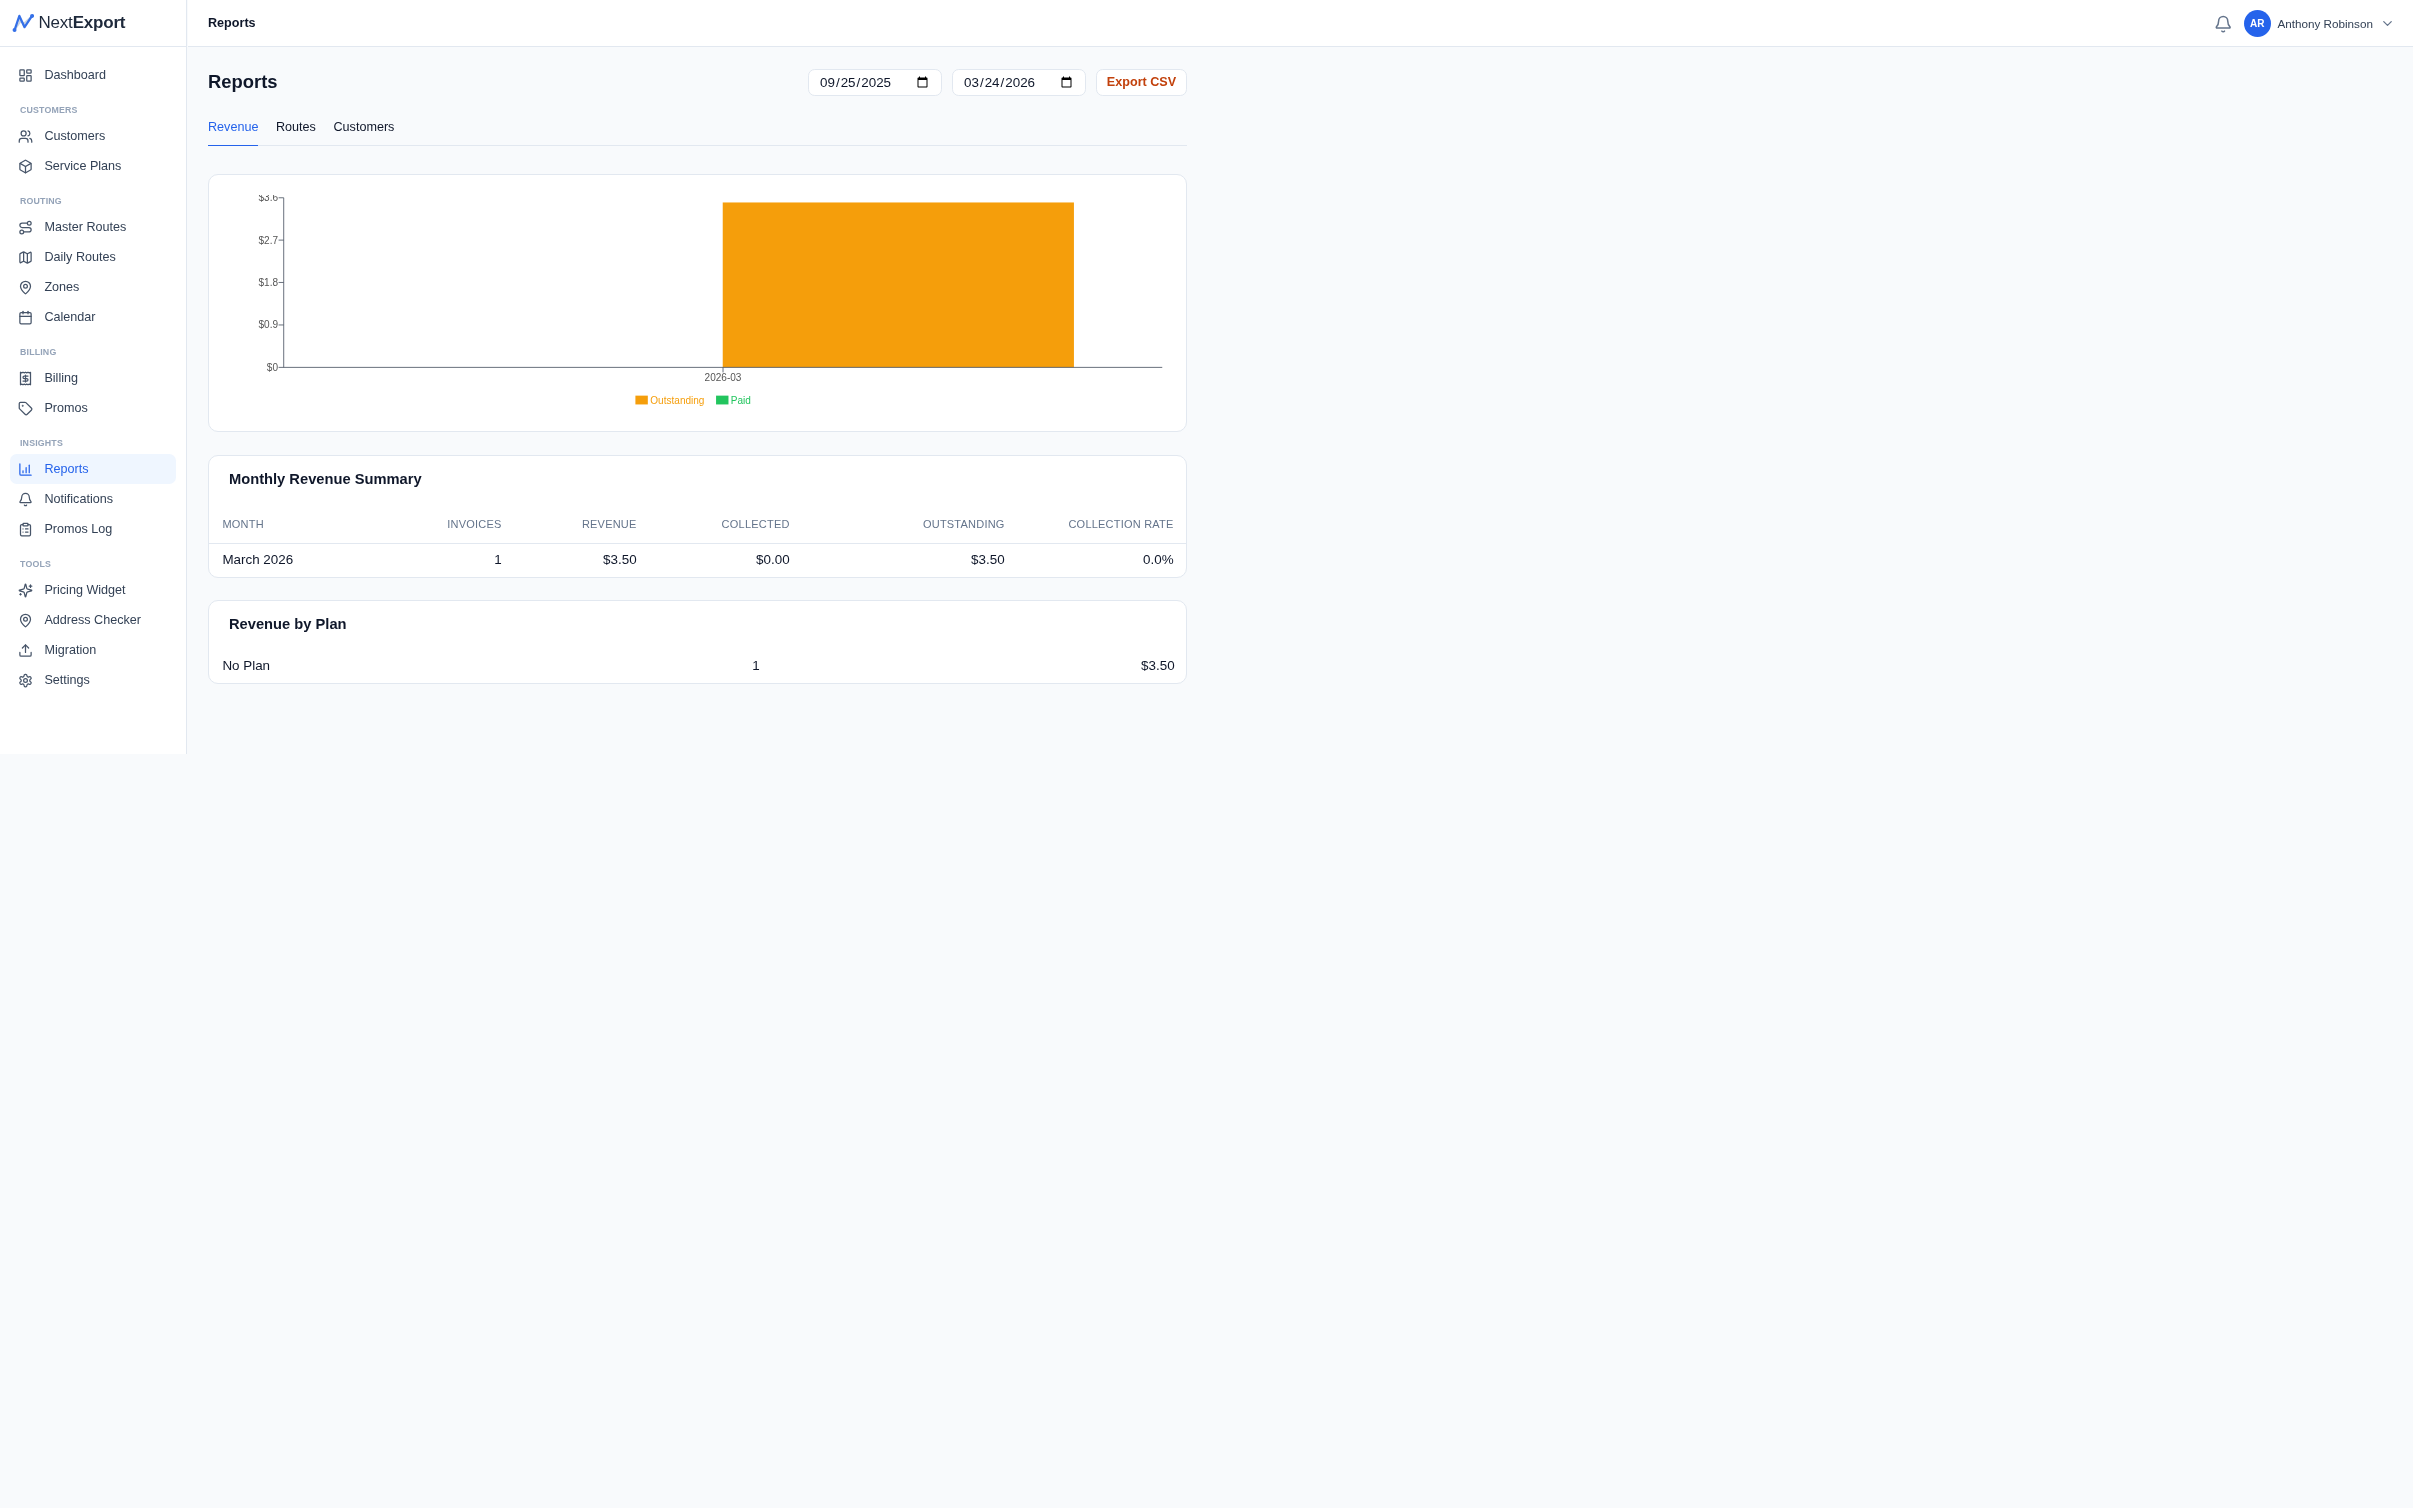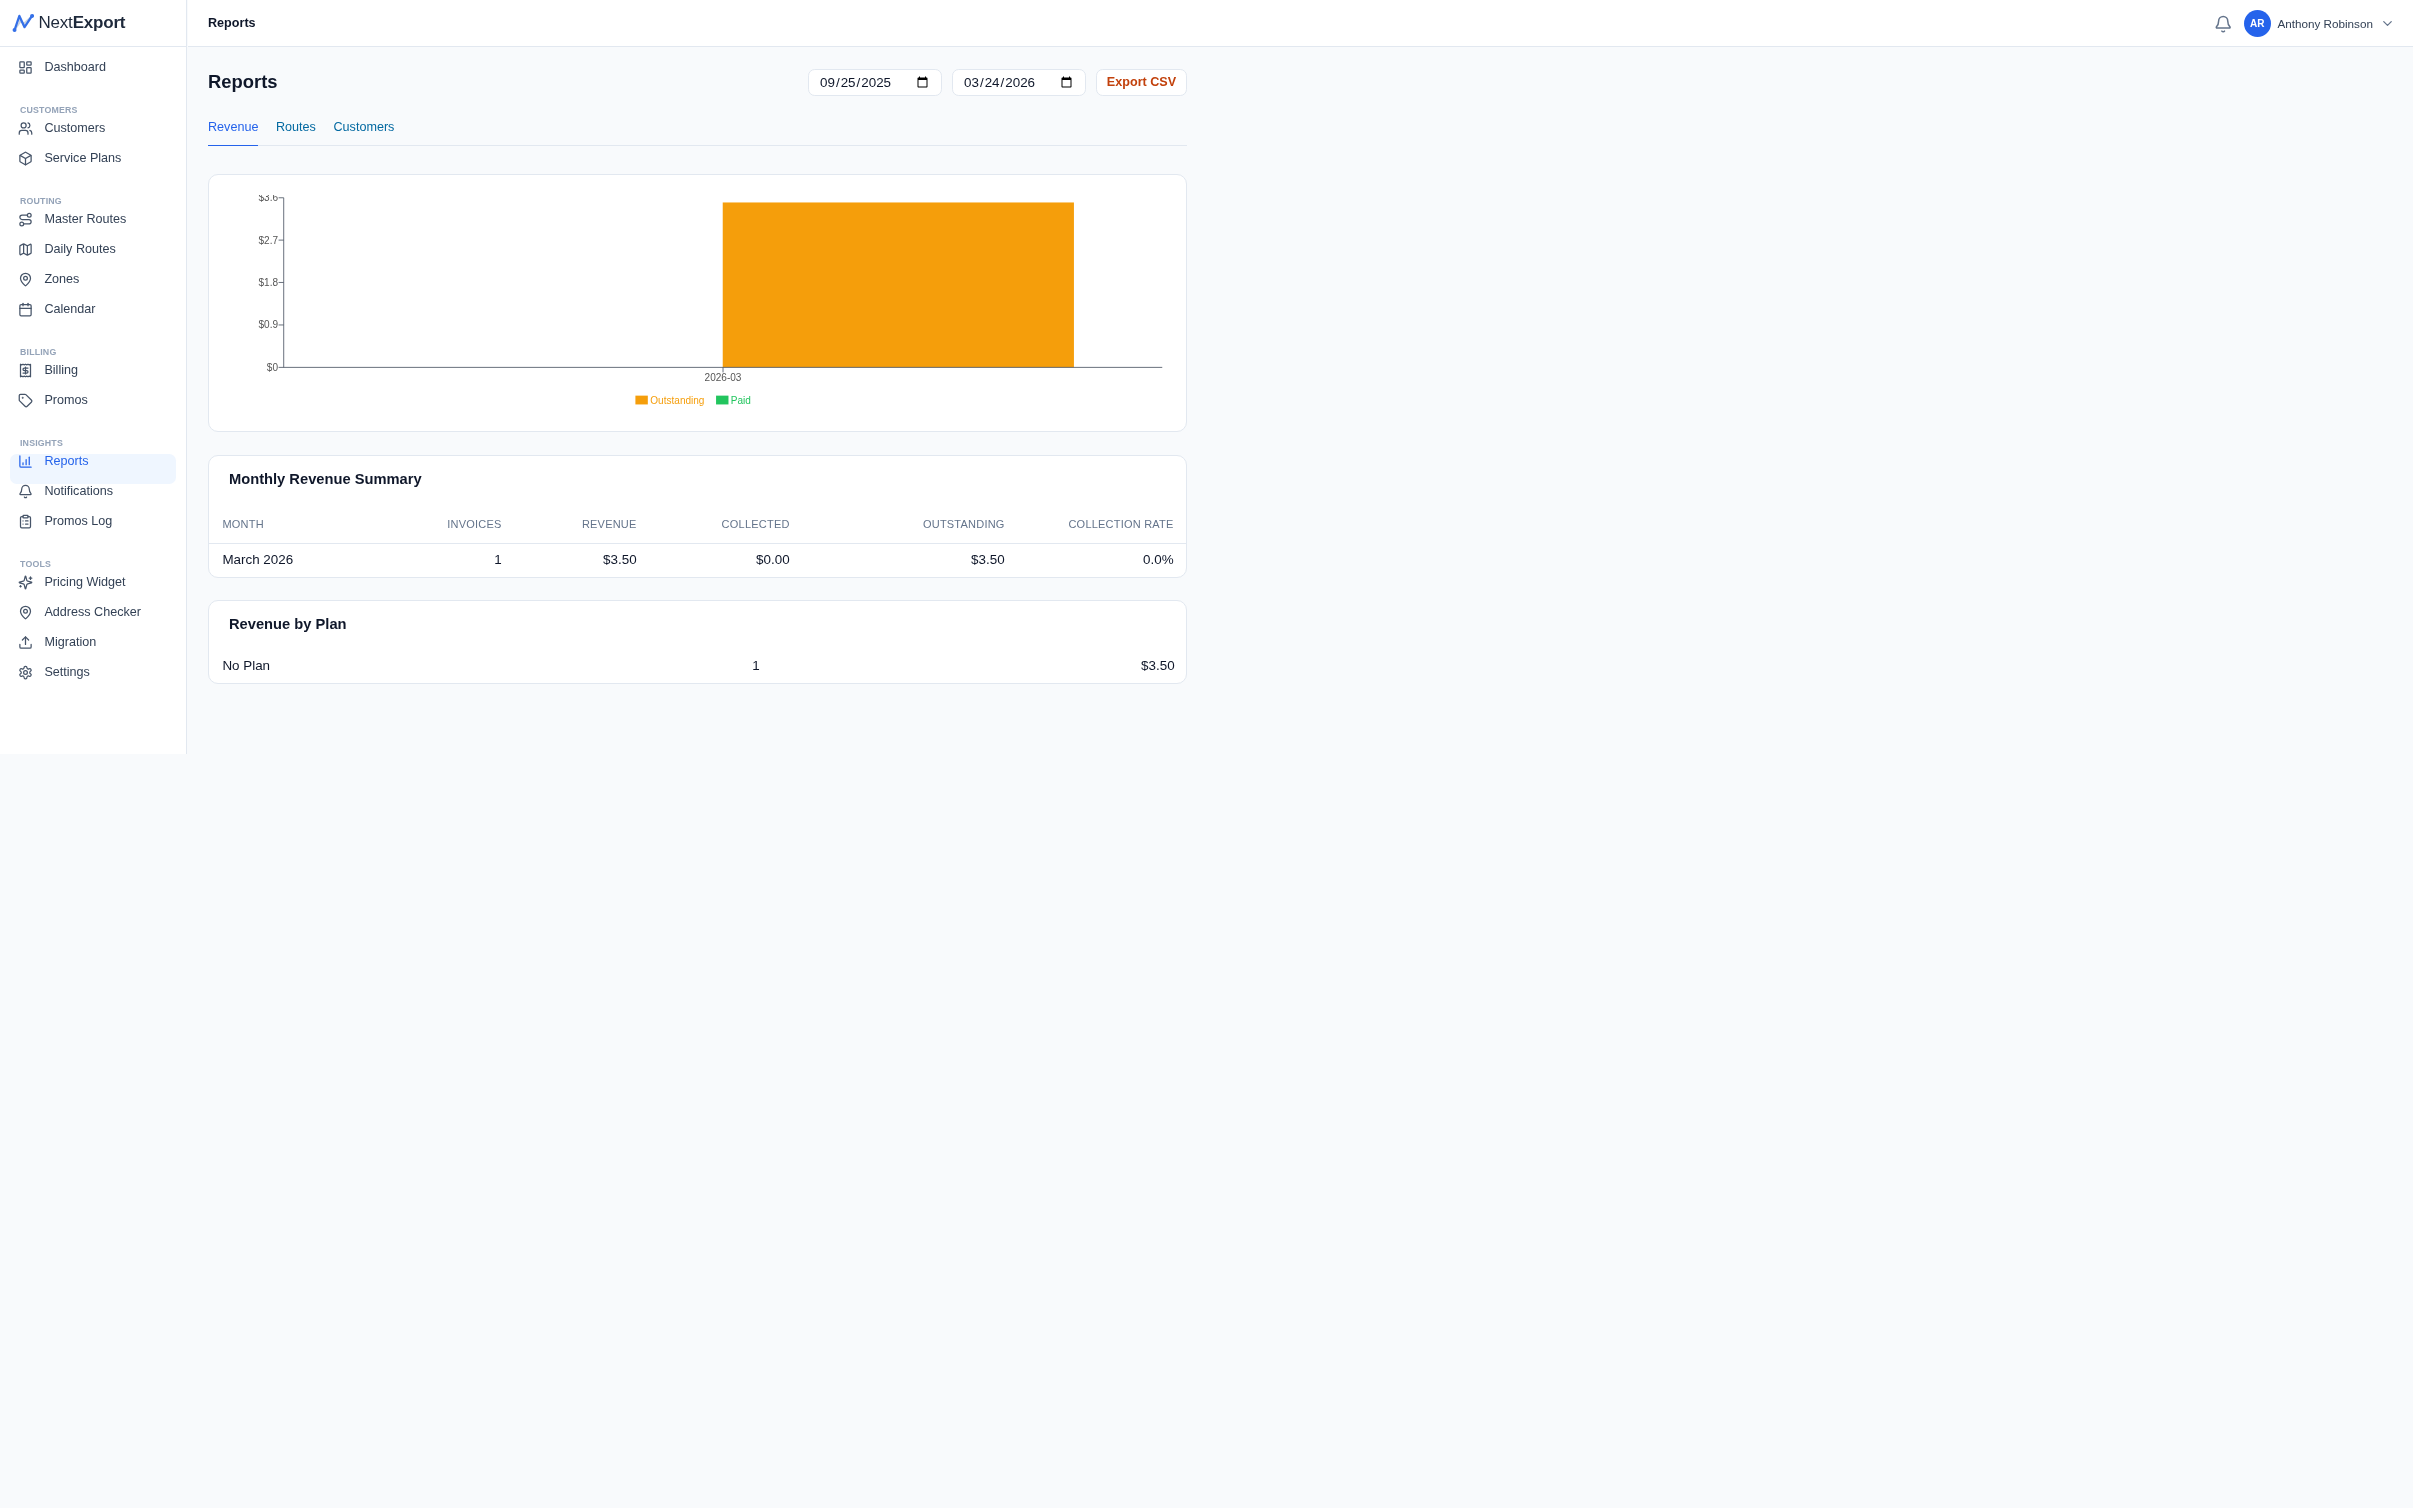--- a/index.html
+++ b/index.html
@@ -6,42 +6,42 @@
   * { margin:0; padding:0; box-sizing:border-box; }
   html,body { width:1207px; height:754px; overflow:hidden; }
   body { font-family:"Liberation Sans", sans-serif; background:#f8fafc; color:#0f172a; }
   
   .sidebar { position:fixed; left:0; top:0; width:187px; height:754px; background:#fff; border-right:0.8px solid #e2e8f0; z-index:5; }
   .logo { height:47px; display:flex; align-items:center; padding-left:11.7px; border-bottom:0.8px solid #e2e8f0; }
   .logo svg { display:block; }
   .logo-text { margin-left:4.2px; font-size:17px; color:#1e293b; letter-spacing:-0.2px; }
   .logo-text b { font-weight:700; }
   nav { padding:13.4px 10px 0; }
-  .nav-item { display:flex; height:30px; border-radius:6.7px; padding:0 8.4px; color:#334155; font-size:12.6px; cursor:default; }
+  .nav-item { display:flex; align-items:center; height:30px; border-radius:6.7px; padding:0 8.4px; color:#334155; font-size:12.6px; cursor:default; }
   .nav-item svg { flex:0 0 15px; margin-right:11px; color:#475569; }
   .nav-item.active { background:#eff6ff; color:#2563eb; }
   .nav-item.active svg { color:#2563eb; }
   .nav-label { margin-top:7.5px; height:23.5px; display:flex; align-items:center; padding:0 10px; font-size:8.8px; font-weight:700; letter-spacing:0.02em; color:#94a3b8; }
   
   .topbar { position:fixed; left:188px; right:0; top:0; height:47px; background:#fff; border-bottom:0.8px solid #e2e8f0; display:flex; align-items:center; padding:0 18.4px 0 20px; z-index:4; }
   .crumb { font-size:12.6px; font-weight:700; color:#0f172a; }
   .top-right { margin-left:auto; display:flex; align-items:center; }
   .bell { color:#64748b; display:flex; margin:1.7px 11px 0 0; }
   .avatar { width:27px; height:27px; border-radius:50%; background:#2563eb; color:#fff; font-size:10px; font-weight:700; display:flex; align-items:center; justify-content:center; }
   .uname { margin-left:6.7px; font-size:11.7px; color:#334155; }
   .chev { margin-left:6.7px; color:#64748b; display:flex; }
   
   main { position:absolute; left:188px; top:48px; width:1019px; padding:20px 20px 0; }
   .page-head { display:flex; align-items:center; }
   h1 { font-size:18.4px; line-height:28.5px; font-weight:700; color:#0f172a; }
   .controls { margin-left:auto; display:flex; align-items:center; gap:10px; }
   .controls input[type=date] { height:27px; width:134px; border:0.8px solid #e2e8f0; border-radius:6.7px; background:#fff; padding:0 10px; font-family:"Liberation Sans", sans-serif; font-size:13.4px; color:#0f172a; }
   .btn { height:27px; width:91px; padding:0; background:#fff; border:0.8px solid #e2e8f0; border-radius:6.7px; font-family:"Liberation Sans", sans-serif; font-size:12.6px; font-weight:700; color:#c2410c; }
   .tabs { margin-top:22px; display:flex; gap:17.6px; border-bottom:0.8px solid #e2e8f0; }
-  .tab { font-size:12.6px; line-height:17px; padding-bottom:9.2px; color:#0369a1; }
+  .tab { font-size:12.6px; line-height:17px; padding-bottom:9.2px; color:#0f172a; }
   .tab.active { color:#2563eb; font-weight:500; border-bottom:1.7px solid #2563eb; margin-bottom:-0.8px; }
   .card { background:#fff; border:0.8px solid #e2e8f0; border-radius:10px; }
   .chart-card { margin-top:28px; height:258px; padding:20px; }
   .tbl-card { margin-top:23.5px; padding:15px 0 0; }
   .tbl-card h2 { font-size:14.7px; line-height:17px; font-weight:700; padding:0 20px; color:#0f172a; }
   table { width:100%; border-collapse:collapse; margin-top:17px; table-layout:fixed; }
   th { font-size:11px; font-weight:500; color:#64748b; letter-spacing:0.02em; padding:12.6px 13.4px; text-align:right; border-bottom:0.8px solid #e2e8f0; white-space:nowrap; }
   th:first-child, td:first-child { text-align:left; }
   td { font-size:13.4px; color:#0f172a; padding:7.5px 13.4px; line-height:18.4px; text-align:right; }
 </style>

